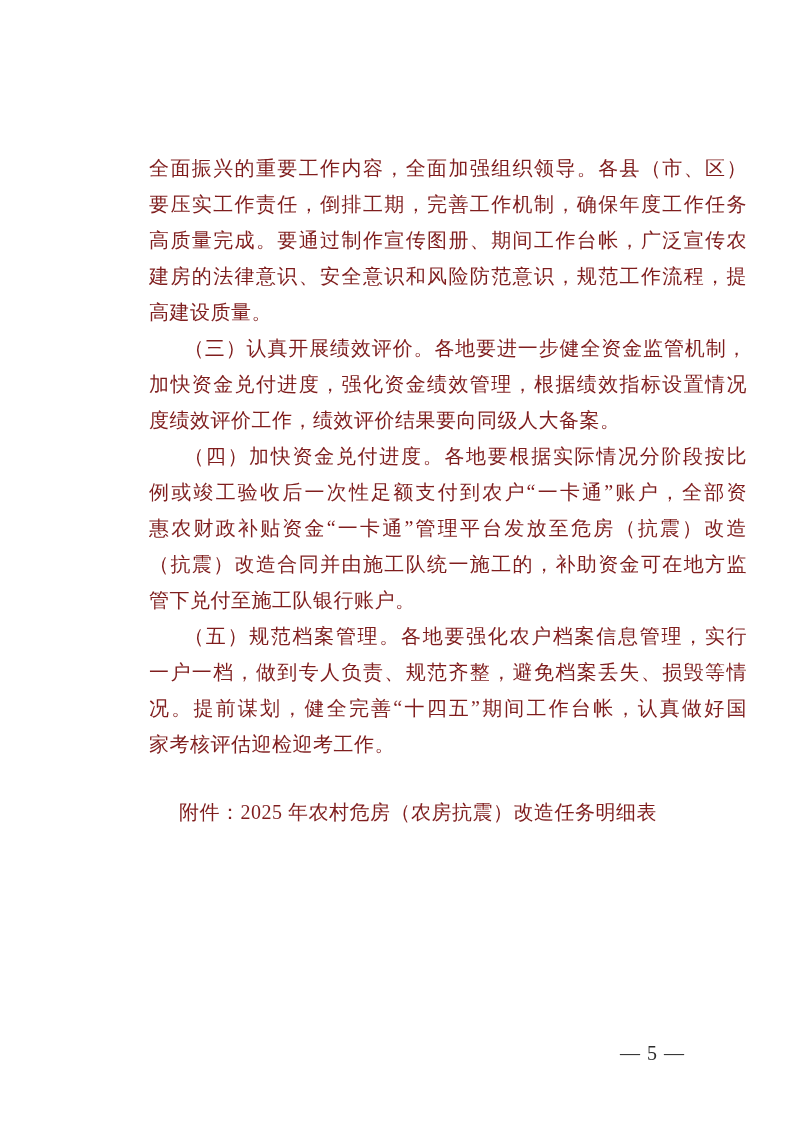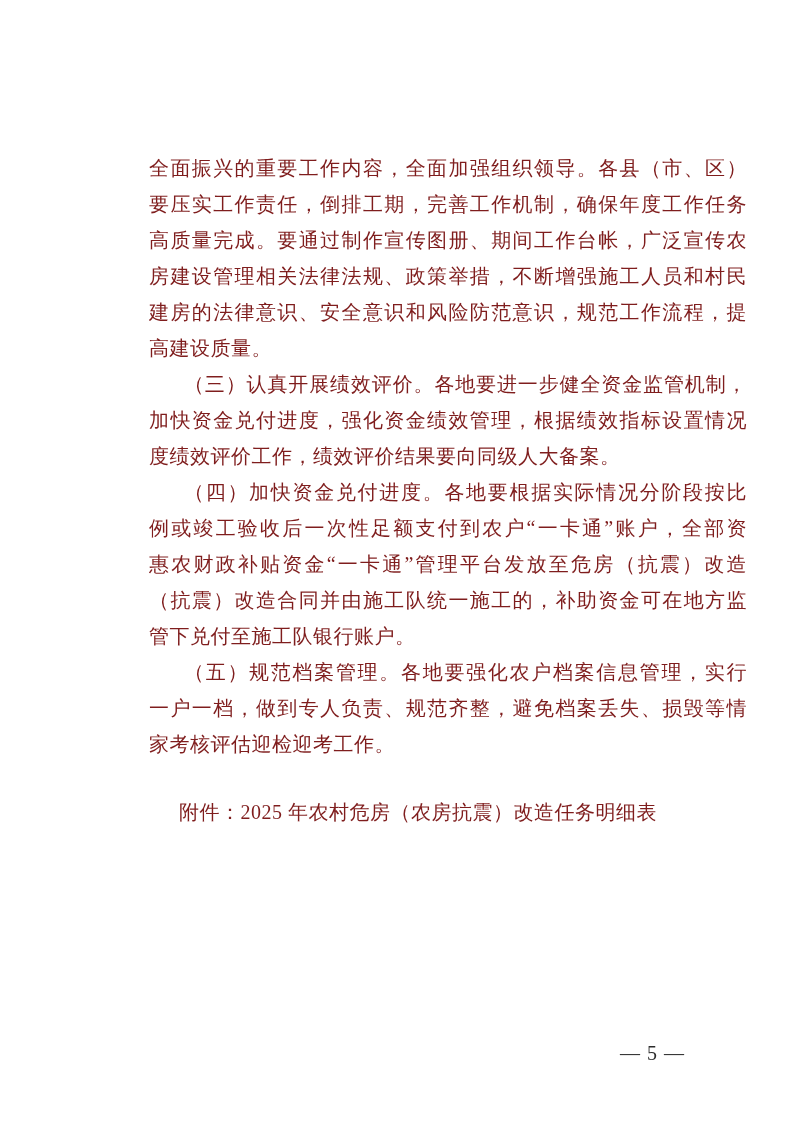--- a/index.html
+++ b/index.html
@@ -70,21 +70,20 @@
 <body>
 
 <div class="page">
 
   <div class="body-text">
 
     <div class="paragraph">
       <div class="line">全面振兴的重要工作内容，全面加强组织领导。各县（市、区）</div>
       <div class="line">要压实工作责任，倒排工期，完善工作机制，确保年度工作任务</div>
       <div class="line">高质量完成。要通过制作宣传图册、期间工作台帐，广泛宣传农</div>
-      <div class="line">房建设管理相关法律法规、政策举措，不断增强施工人员和村民</div>
       <div class="line">建房的法律意识、安全意识和风险防范意识，规范工作流程，提</div>
       <div class="line para-end">高建设质量。</div>
     </div>
 
     <div class="paragraph">
       <div class="line first-indent">（三）认真开展绩效评价。各地要进一步健全资金监管机制，</div>
       <div class="line">加快资金兑付进度，强化资金绩效管理，根据绩效指标设置情况</div>
       <div class="line para-end">度绩效评价工作，绩效评价结果要向同级人大备案。</div>
     </div>
 
@@ -92,20 +91,21 @@
       <div class="line first-indent">（四）加快资金兑付进度。各地要根据实际情况分阶段按比</div>
       <div class="line">例或竣工验收后一次性足额支付到农户“一卡通”账户，全部资</div>
       <div class="line">惠农财政补贴资金“一卡通”管理平台发放至危房（抗震）改造</div>
       <div class="line">（抗震）改造合同并由施工队统一施工的，补助资金可在地方监</div>
       <div class="line para-end">管下兑付至施工队银行账户。</div>
     </div>
 
     <div class="paragraph">
       <div class="line first-indent">（五）规范档案管理。各地要强化农户档案信息管理，实行</div>
       <div class="line">一户一档，做到专人负责、规范齐整，避免档案丢失、损毁等情</div>
+      <div class="line">况。提前谋划，健全完善“十四五”期间工作台帐，认真做好国</div>
       <div class="line para-end">家考核评估迎检迎考工作。</div>
     </div>
 
     <div class="attachment">附件：2025 年农村危房（农房抗震）改造任务明细表</div>
 
   </div>
 
   <div class="footer">— 5 —</div>
 
 </div>

